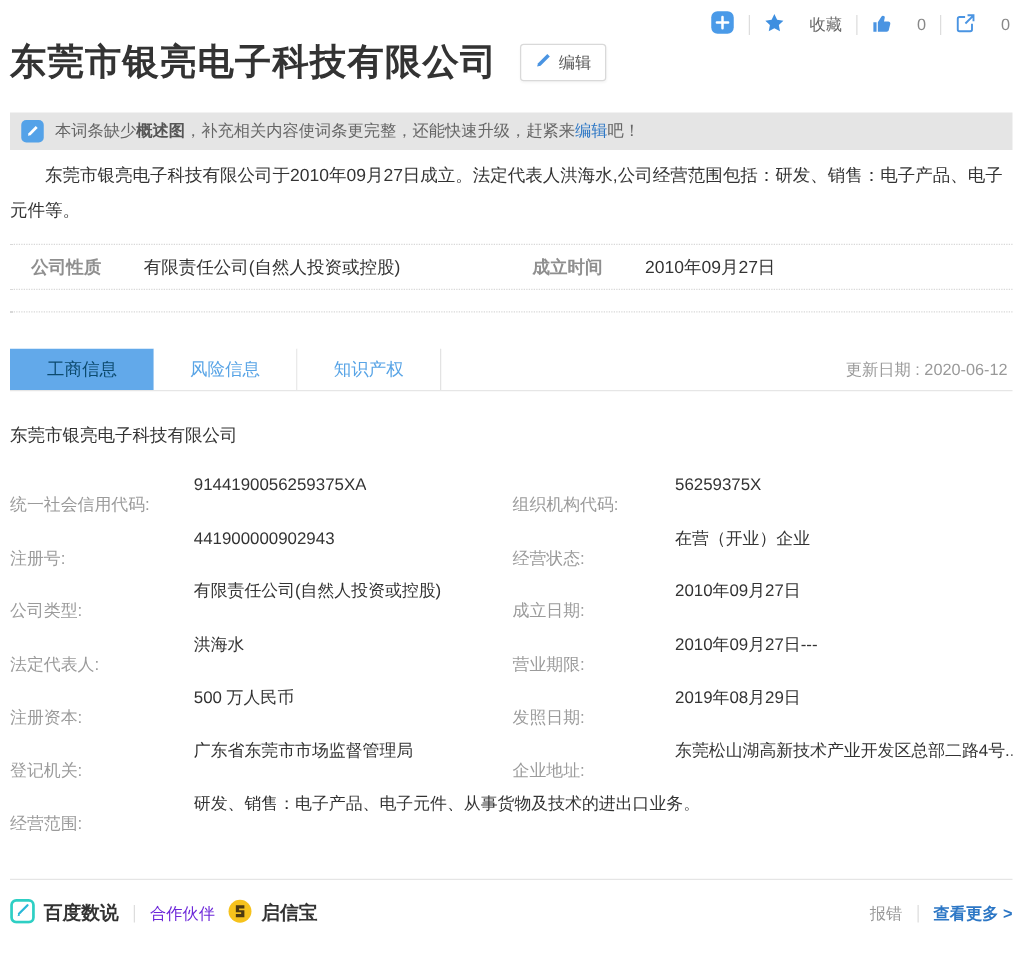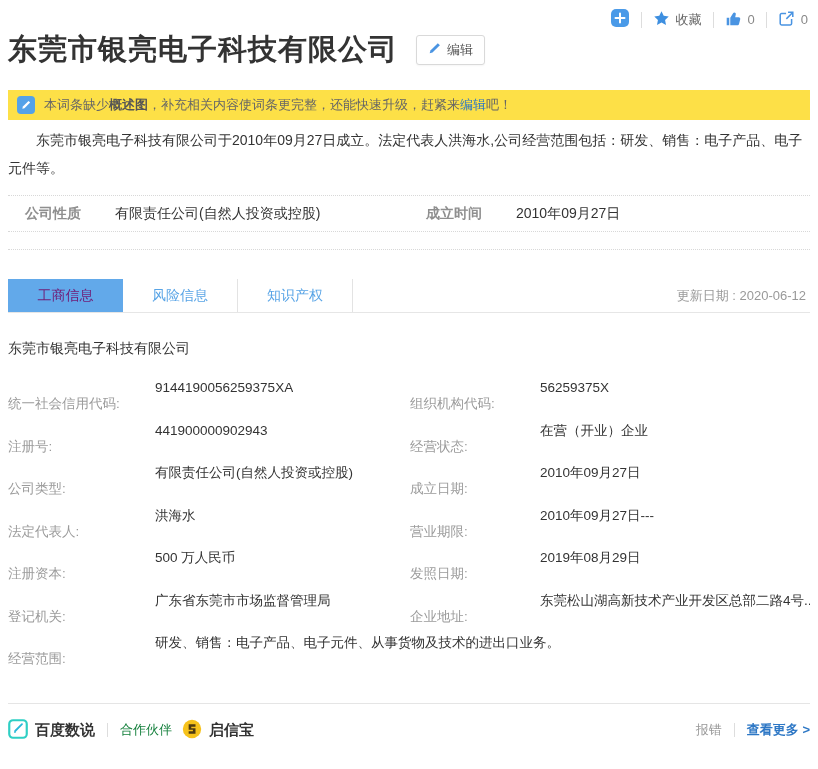--- a/index.html
+++ b/index.html
@@ -11,37 +11,37 @@
     overflow: hidden;
   }
   .container { padding: 0 8px; position: relative; }
 
   
   .topbar {
     position: absolute; top: 8px; right: 10px;
     display: flex; align-items: center;
     font-size: 13px; color: #666;
   }
-  .topbar .group { display: flex; align-items: center; gap: 6px; cursor: pointer; }
+  .topbar .group { display: flex; align-items: center; gap: 20px; cursor: pointer; }
   .topbar .vdiv { width: 1px; height: 16px; background: #ddd; margin: 0 11px; }
   .count { color: #888; font-size: 13px; }
 
   
   .title-row { display: flex; align-items: center; padding-top: 30px; }
   h1.lemma-title { font-size: 29px; font-weight: 700; color: #333; letter-spacing: 1px; }
   .edit-btn {
     margin-left: 18px; display: inline-flex; align-items: center; gap: 6px;
     border: 1px solid #d9d9d9; border-radius: 3px; background: #fff;
     padding: 5px 11px; font-size: 13px; color: #555; cursor: pointer;
     box-shadow: 0 1px 2px rgba(0,0,0,0.04);
   }
 
   
   .notice {
-    margin-top: 20px; background: #fde047; height: 30px;
+    margin-top: 20px; background: #e5e5e5; height: 30px;
     display: flex; align-items: center; padding: 0 9px;
     font-size: 13px; color: #666;
   }
   .notice-badge {
     width: 18px; height: 18px; border-radius: 4px; background: #54a2e8;
     display: inline-flex; align-items: center; justify-content: center;
     margin-right: 9px; flex-shrink: 0;
   }
   .notice b { color: #555; }
   .link { color: #2d77c5; text-decoration: none; cursor: pointer; }
@@ -62,38 +62,38 @@
   
   .tabstrip {
     margin-top: 29px; display: flex; align-items: stretch;
     border-bottom: 1px solid #e6e6e6; height: 34px;
   }
   .tab {
     width: 115px; text-align: center; line-height: 33px; font-size: 14px;
     cursor: pointer; background: #fff; color: #58a4e6;
     border-right: 1px solid #e3e3e3;
   }
-  .tab.active { background: #62a9ea; color: #701a75; border-right: none; }
+  .tab.active { background: #62a9ea; color: #0c4a6e; border-right: none; }
   .update-date { margin-left: auto; align-self: center; font-size: 13px; color: #999; padding-right: 4px; }
 
   
   .company-name { margin-top: 27px; font-size: 14px; color: #333; }
   .detail { margin-top: 17px; font-size: 13.5px; }
   .d-row { display: flex; line-height: 26.5px; }
   .d-left { display: flex; width: 402px; flex-shrink: 0; }
   .d-right { display: flex; flex: 1; min-width: 0; }
   .d-label { width: 147px; color: #9b9b9b; flex-shrink: 0; margin-top: 16px; }
   .d-right .d-label { width: 130px; }
   .d-value { color: #333; white-space: nowrap; overflow: hidden; }
 
   
   .footer-sep { margin-top: 30px; border-top: 1px solid #e5e5e5; }
   .footer { display: flex; align-items: center; padding: 15px 0 14px; }
   .brand { display: flex; align-items: center; gap: 7px; font-size: 15px; font-weight: 700; color: #333; }
-  .partner-label { color: #15803d; font-size: 13px; text-align: center; }
+  .partner-label { color: #6d28d9; font-size: 13px; text-align: center; }
   .footer .vdiv { width: 1px; height: 14px; background: #ddd; margin: 0 12px; }
   .footer-right { margin-left: auto; display: flex; align-items: center; font-size: 13px; }
   .report-err { color: #999; cursor: pointer; }
   .view-more { color: #2d77c5; font-weight: 700; cursor: pointer; }
 </style>
 </head>
 <body>
 
 <div class="container">
 

